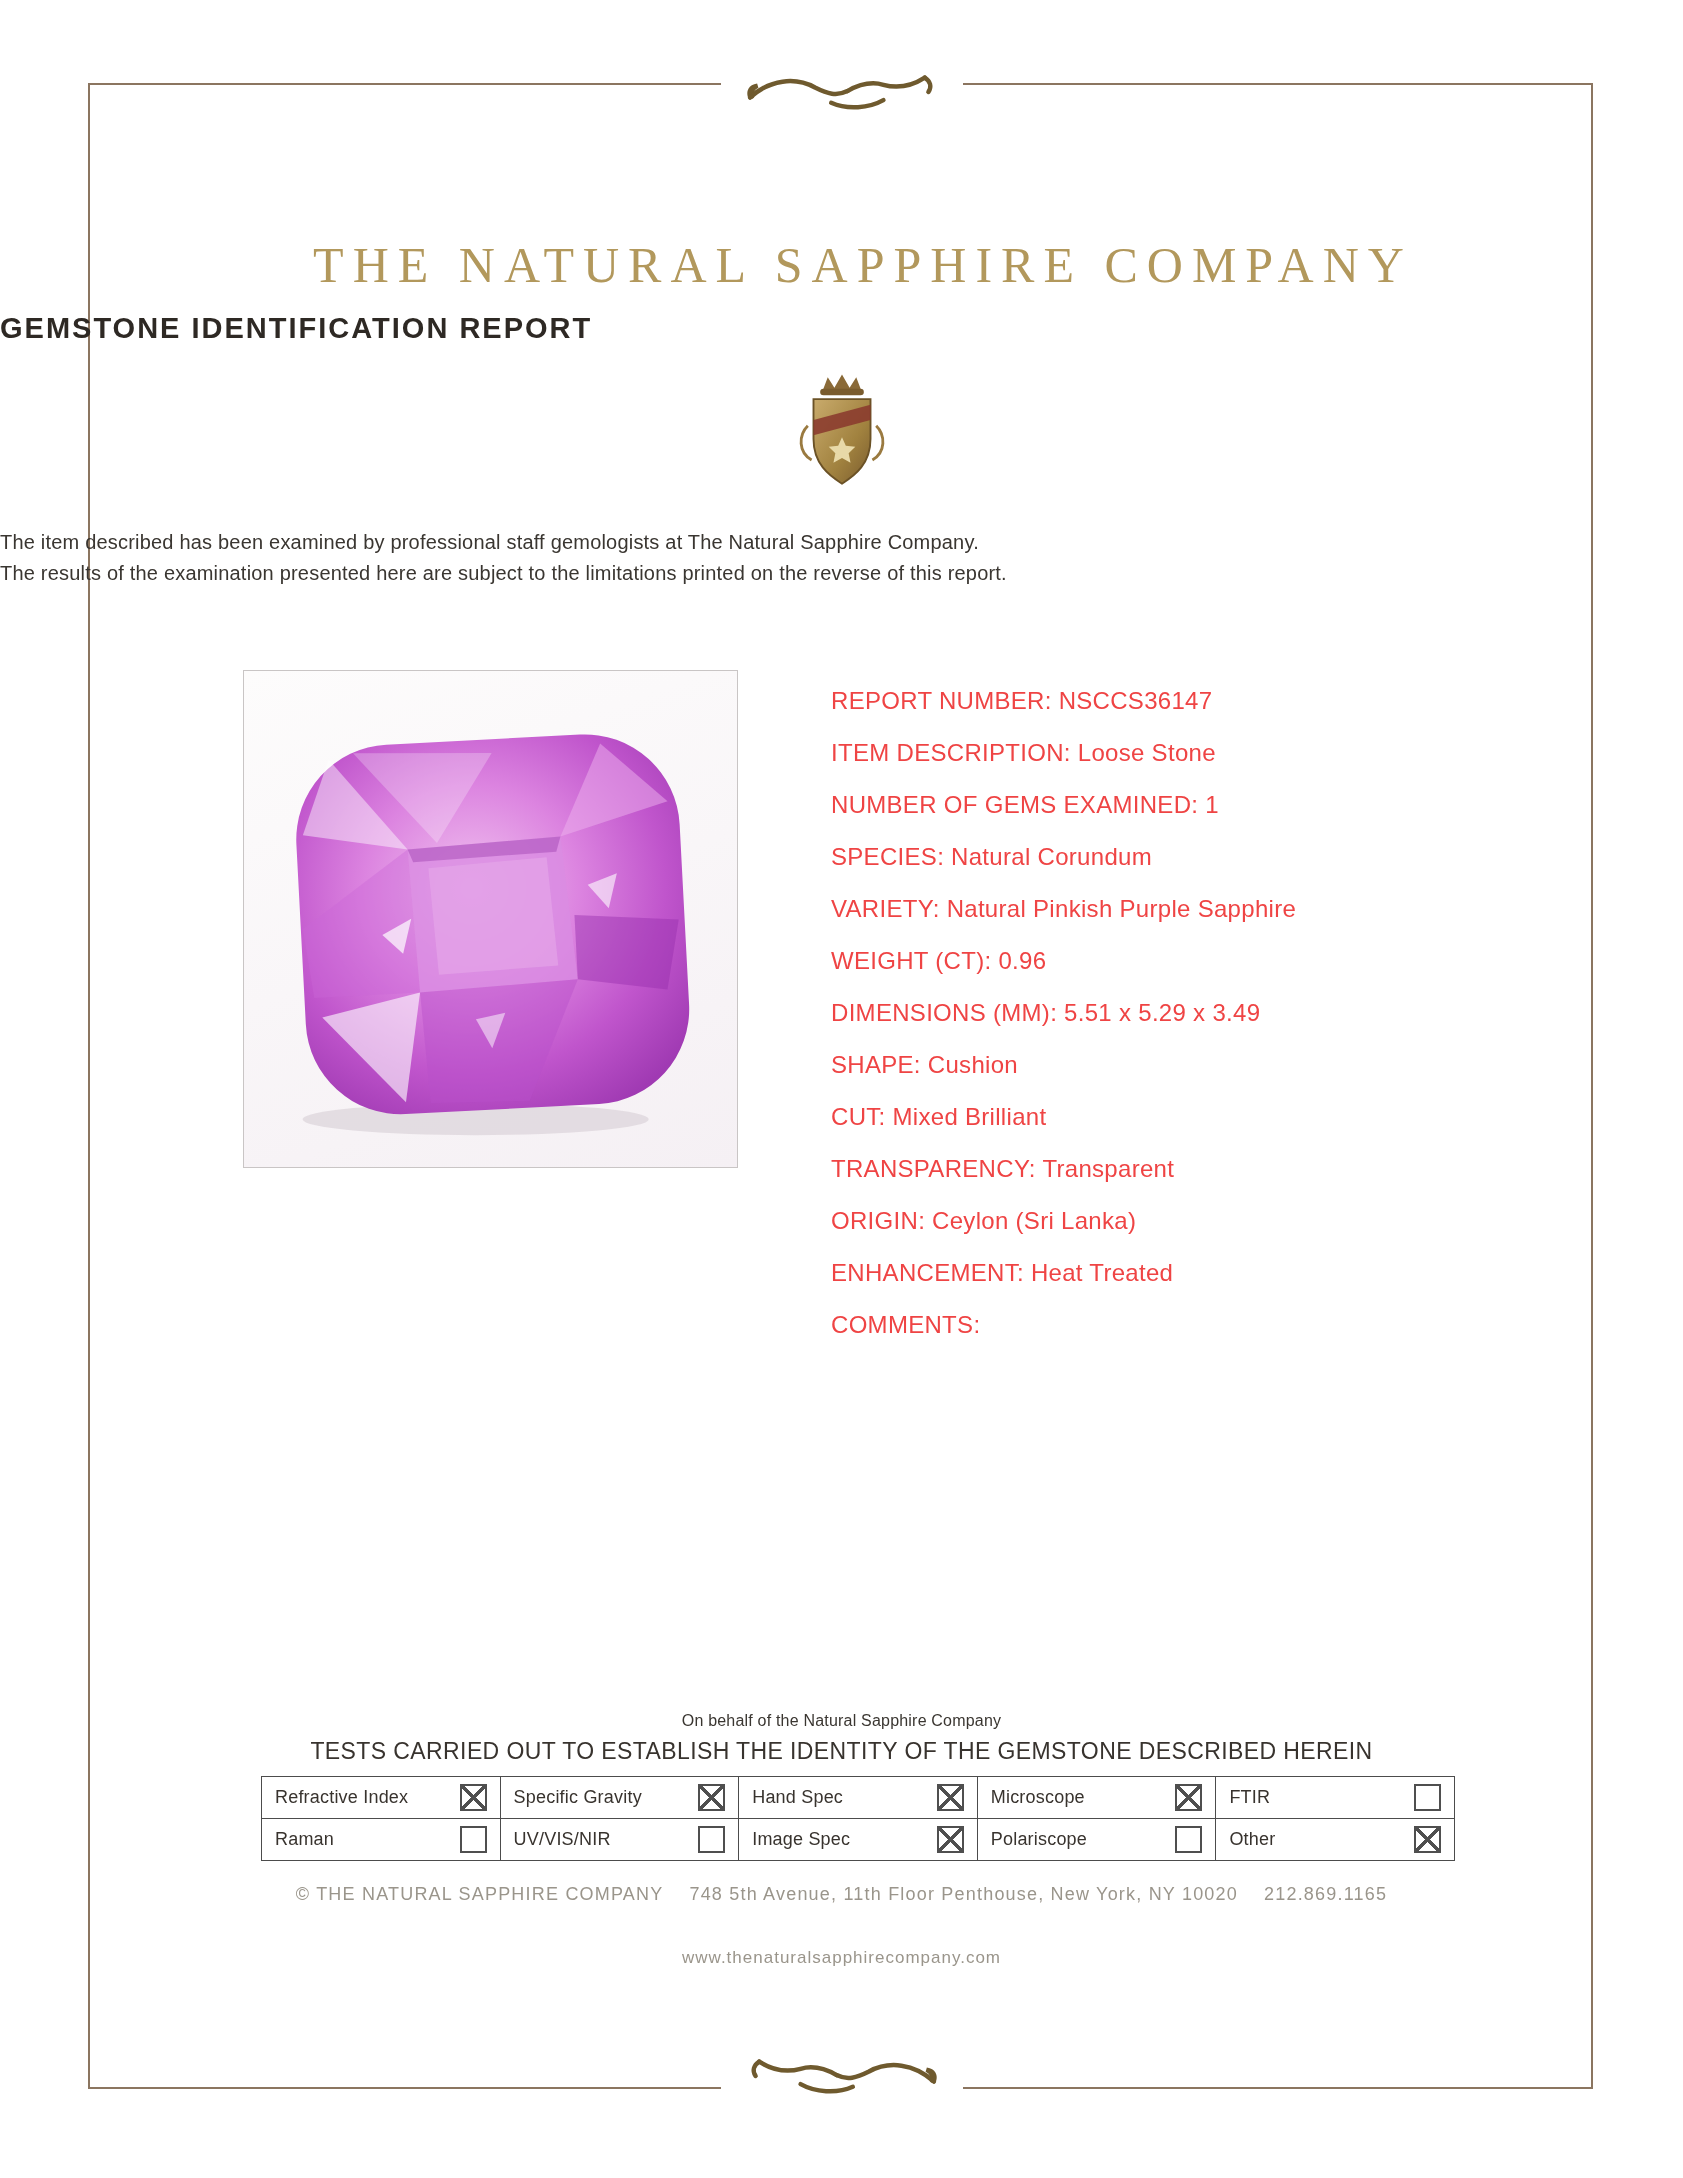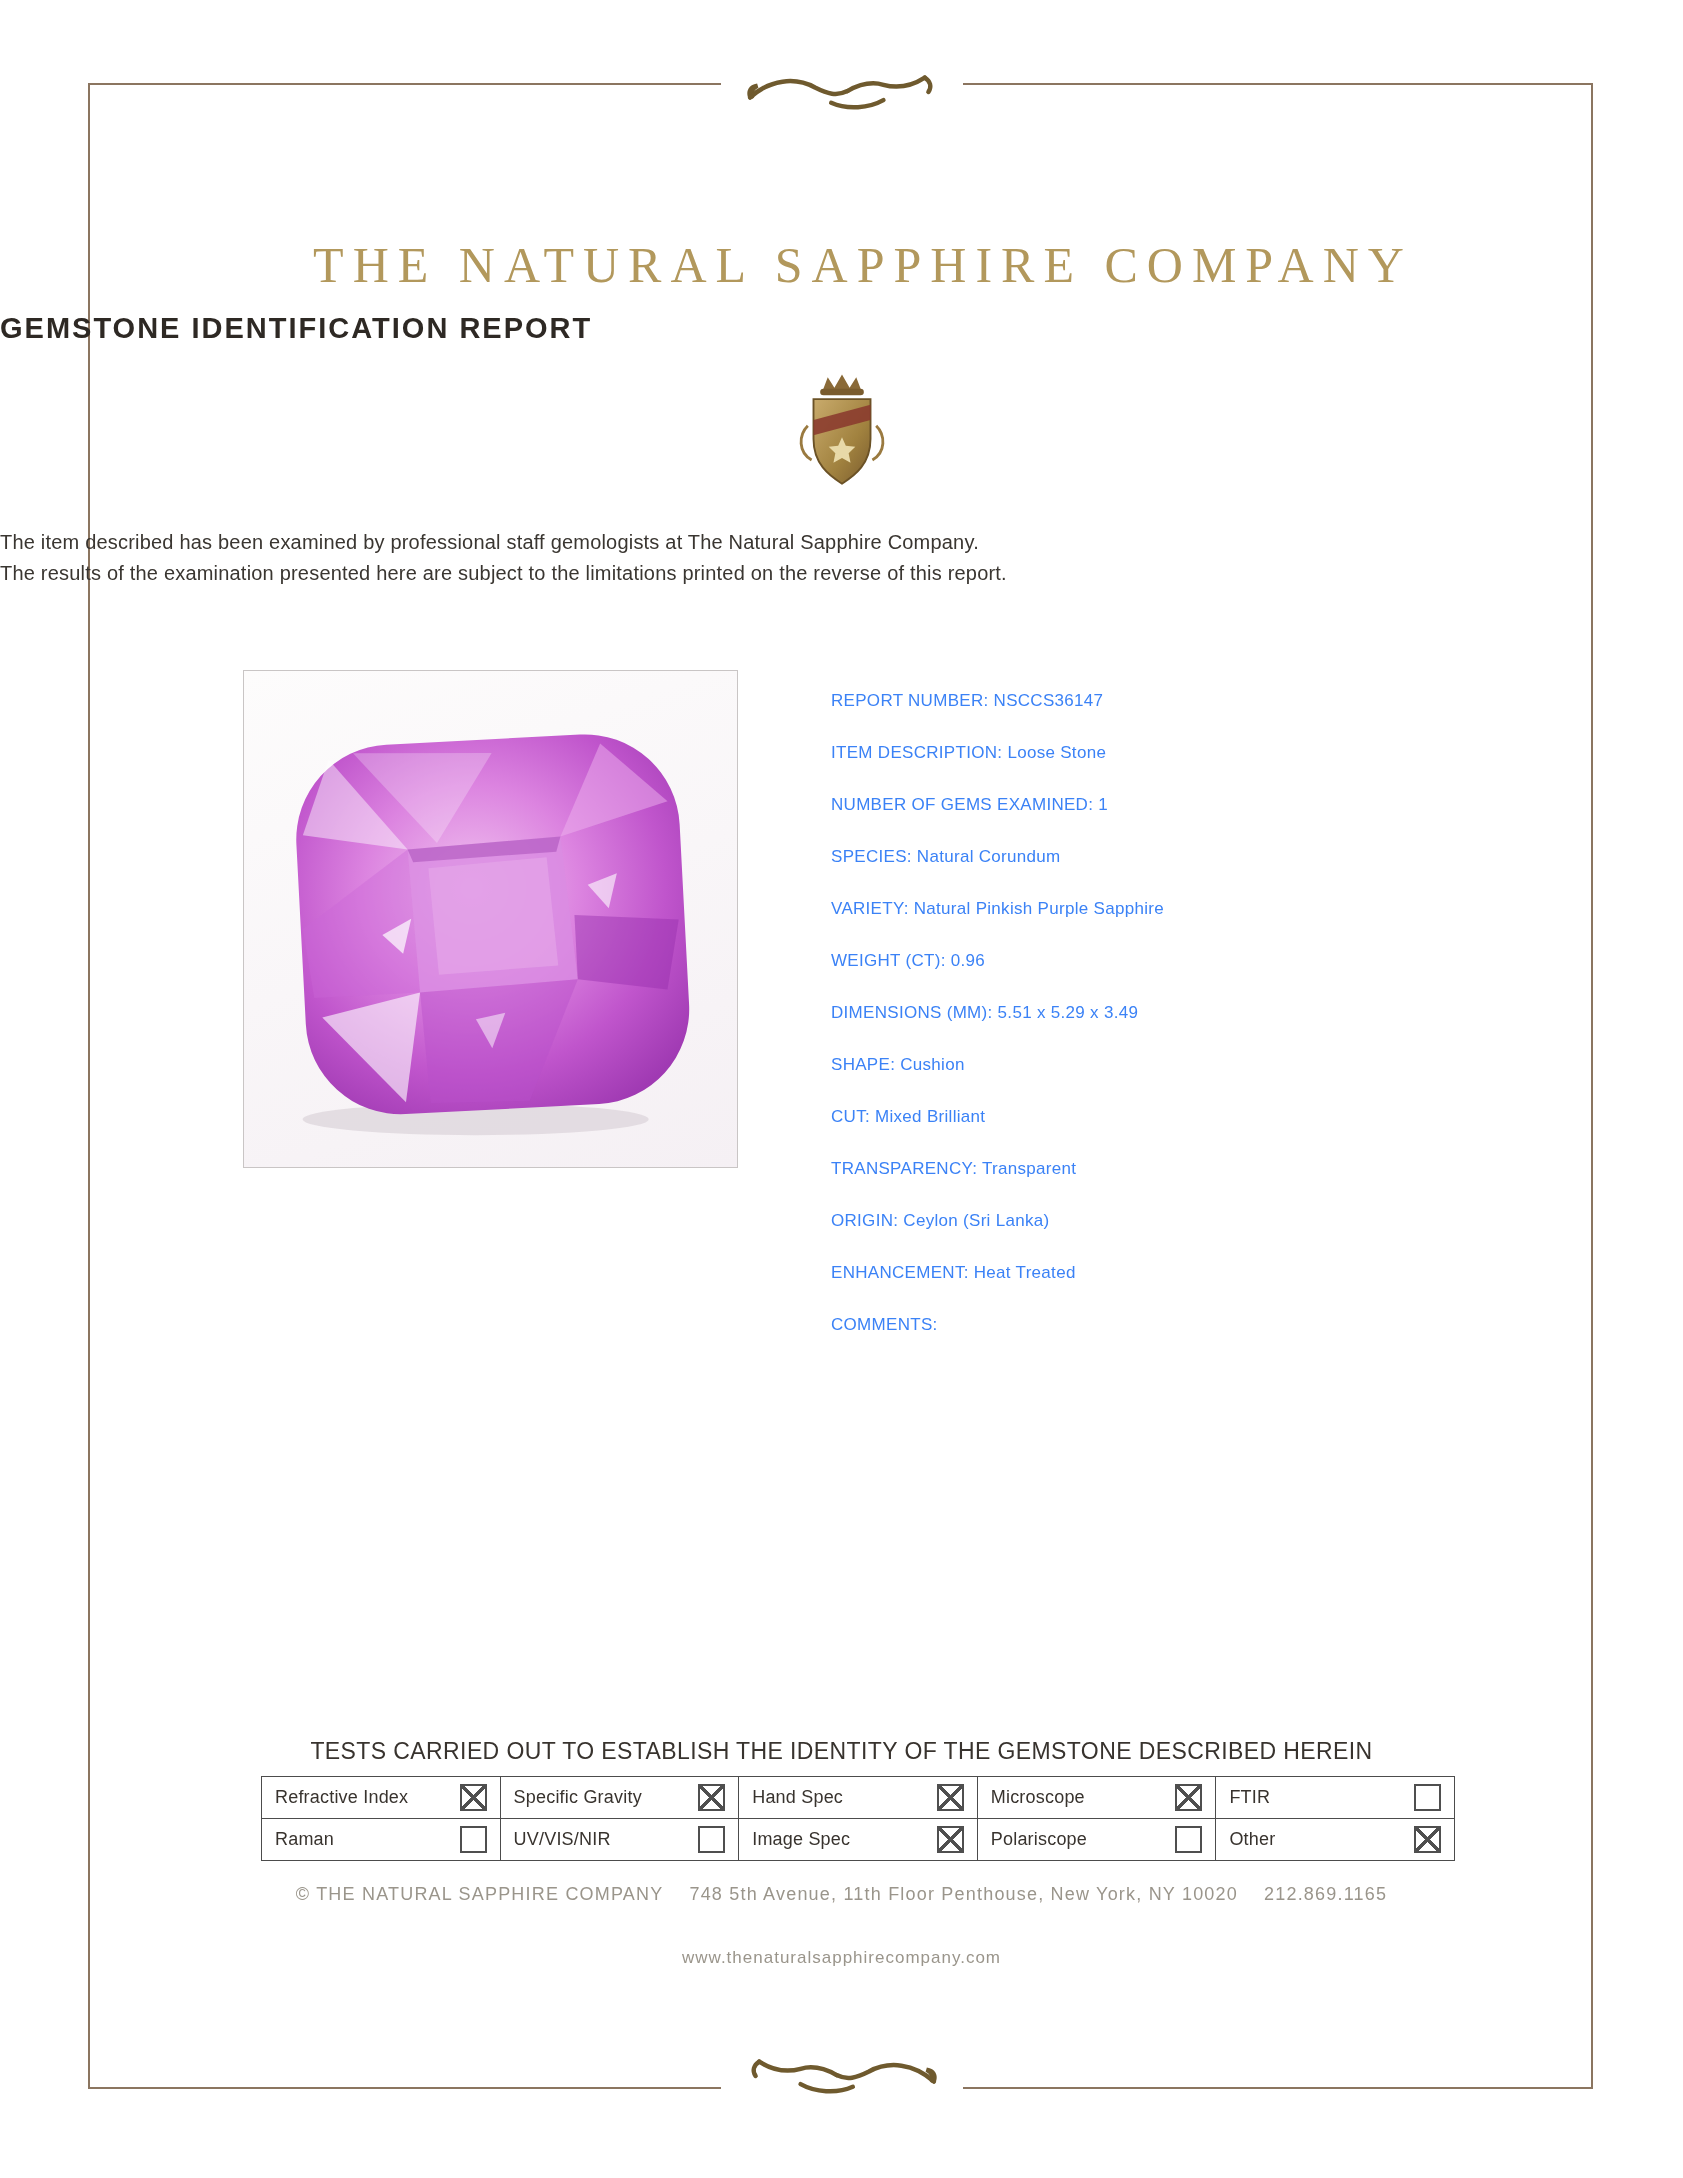--- a/index.html
+++ b/index.html
@@ -45,21 +45,21 @@
     position:absolute;left:243px;top:670px;width:495px;height:498px;
     border:1px solid #c9c5c5;box-sizing:border-box;
     background:linear-gradient(160deg,#fdfcfc 0%,#f5f0f4 100%);
     display:flex;align-items:center;justify-content:center;
   }
   .fields{
     position:absolute;left:831px;top:675px;width:614px;
   }
   .field{
     height:52px;line-height:52px;
-    font-size:17px;color:#3b82f6;letter-spacing:0.3px;
+    font-size:24px;color:#ef4444;letter-spacing:0.3px;
     white-space:nowrap;
   }
   .on-behalf{
     position:absolute;left:0;right:0;top:1712px;
     text-align:center;font-size:16px;color:#3a3631;letter-spacing:0.2px;
   }
   .tests-heading{
     position:absolute;left:0;right:0;top:1738px;
     text-align:center;font-size:23px;color:#38332e;letter-spacing:0.4px;
   }
@@ -181,20 +181,21 @@
     <div class="field"><span>WEIGHT (CT):</span> <span>0.96</span></div>
     <div class="field"><span>DIMENSIONS (MM):</span> <span>5.51 x 5.29 x 3.49</span></div>
     <div class="field"><span>SHAPE:</span> <span>Cushion</span></div>
     <div class="field"><span>CUT:</span> <span>Mixed Brilliant</span></div>
     <div class="field"><span>TRANSPARENCY:</span> <span>Transparent</span></div>
     <div class="field"><span>ORIGIN:</span> <span>Ceylon (Sri Lanka)</span></div>
     <div class="field"><span>ENHANCEMENT:</span> <span>Heat Treated</span></div>
     <div class="field"><span>COMMENTS:</span> <span></span></div>
   </div>
 
+  <div class="on-behalf">On behalf of the Natural Sapphire Company</div>
   <div class="tests-heading">TESTS CARRIED OUT TO ESTABLISH THE IDENTITY OF THE GEMSTONE DESCRIBED HEREIN</div>
 
   <table class="tests">
     <tbody>
         <tr>
       <td>
             <div class="cell-inner">
               <span class="cell-label">Refractive Index</span>
               <span class="checkbox checked"></span>
             </div>

